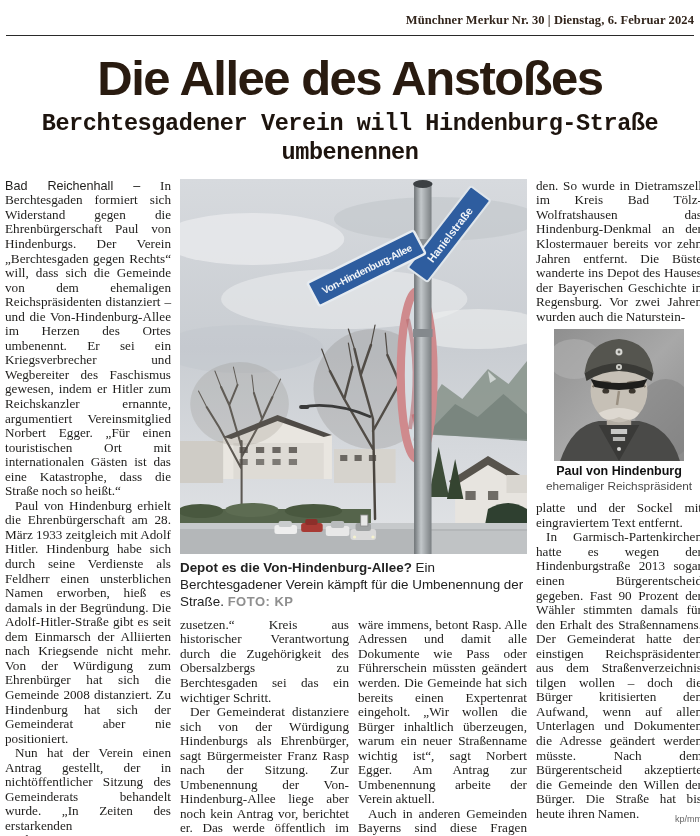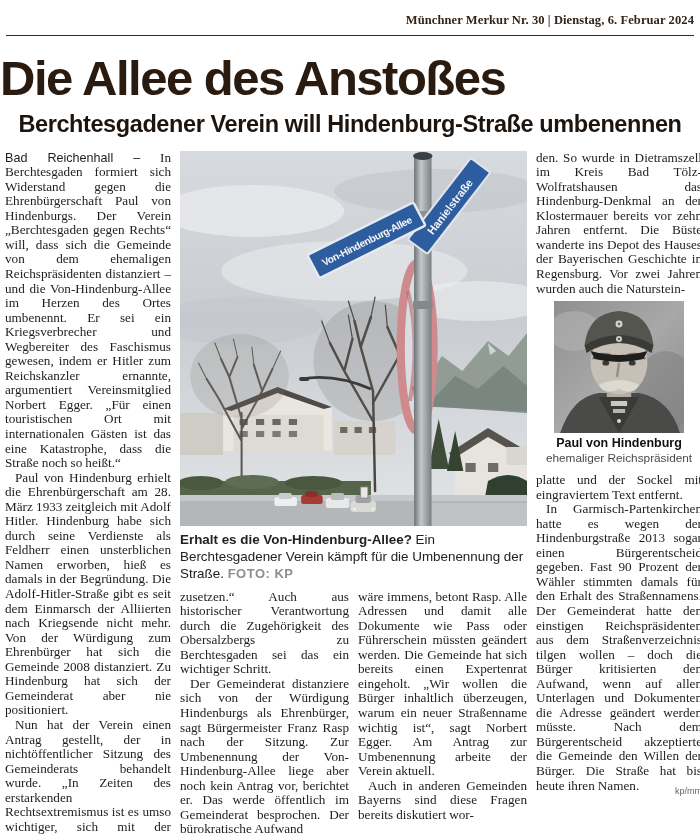--- a/index.html
+++ b/index.html
@@ -13,24 +13,24 @@
   .masthead{padding:10px 6px 0 6px;text-align:right;}
   .masthead-text{
     font-family:"Liberation Serif",serif;font-weight:bold;
     font-size:12.5px;color:#32251c;letter-spacing:.1px;
   }
   .masthead-rule{border:none;border-top:1.5px solid #2a2a2a;margin:7px 0 0 0;}
   
   .headline{
     font-family:"Liberation Sans","DejaVu Sans",sans-serif;
     font-weight:bold;font-size:49px;letter-spacing:-1.5px;
-    text-align:left;color:#291b10;margin:17px 0 6px 0;line-height:1.05;
+    text-align:center;color:#291b10;margin:17px 0 6px 0;line-height:1.05;
   }
   .subheadline{
-    font-family:Liberation Sans, sans-serif;
+    font-family:Liberation Mono, monospace;
     font-size:23.5px;letter-spacing:-.4px;text-align:center;
     color:#1d140e;margin:2px 0 12px 0;line-height:1.2;
   }
   
   .body{display:flex;gap:9px;padding:0 5px;align-items:flex-start;}
   .col{width:166px;flex:0 0 166px;}
   .middle{width:347px;flex:0 0 347px;}
   .col-text p{
     margin:0;font-size:13.2px;line-height:14.55px;text-align:justify;
     hyphens:auto;-webkit-hyphens:auto;word-spacing:-.2px;
@@ -192,27 +192,27 @@
           </g>
 
           <g transform="translate(124,104) rotate(-27)">
             <rect x="0" y="0" width="116" height="26" rx="2" fill="#2e5d9f" stroke="#e6ebf0" stroke-width="2.4"></rect>
             <text x="58" y="17.5" text-anchor="middle" font-family="Liberation Sans, sans-serif" font-size="10" font-weight="bold" letter-spacing="-0.4" fill="#f2f5f8">Von-Hindenburg-Allee</text>
           </g>
         </svg>
       </figure>
 
       <div class="photo-caption">
-        <b>Erhalt es die Von-Hindenburg-Allee?</b><span> Ein Berchtesgadener Verein kämpft für die Umbenennung der Straße.</span>
+        <b>Depot es die Von-Hindenburg-Allee?</b><span> Ein Berchtesgadener Verein kämpft für die Umbenennung der Straße.</span>
         <span class="photo-credit">FOTO: KP</span>
       </div>
 
       <div class="midcols">
         <div class="midcol col-text">
-          <p>zusetzen.“ Auch aus historischer Verantwortung durch die Zugehörigkeit des Obersalzbergs zu Berchtesgaden sei das ein wichtiger Schritt.</p>
+          <p>zusetzen.“ Kreis aus historischer Verantwortung durch die Zugehörigkeit des Obersalzbergs zu Berchtesgaden sei das ein wichtiger Schritt.</p>
           <p class="indent">Der Gemeinderat distanziere sich von der Würdigung Hindenburgs als Ehrenbürger, sagt Bürgermeister Franz Rasp nach der Sitzung. Zur Umbenennung der Von-Hindenburg-Allee liege aber noch kein Antrag vor, berichtet er. Das werde öffentlich im Gemeinderat besprochen. Der bürokratische Aufwand</p>
         </div>
         <div class="midcol col-text">
           <p>wäre immens, betont Rasp. Alle Adressen und damit alle Dokumente wie Pass oder Führerschein müssten geändert werden. Die Gemeinde hat sich bereits einen Expertenrat eingeholt. „Wir wollen die Bürger inhaltlich überzeugen, warum ein neuer Straßenname wichtig ist“, sagt Norbert Egger. Am Antrag zur Umbenennung arbeite der Verein aktuell.</p>
           <p class="indent">Auch in anderen Gemeinden Bayerns sind diese Fragen bereits diskutiert wor-</p>
         </div>
       </div>
     </div>
 
     <div class="col col-text">

